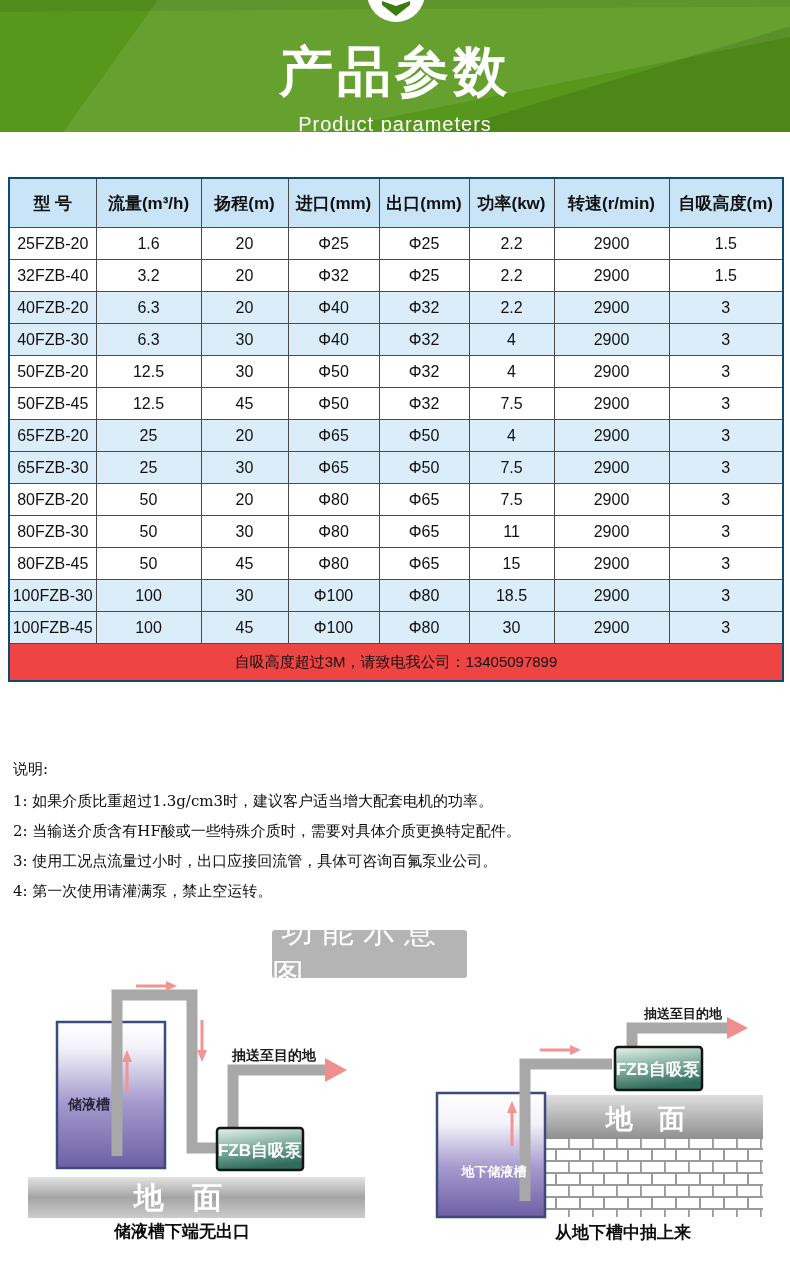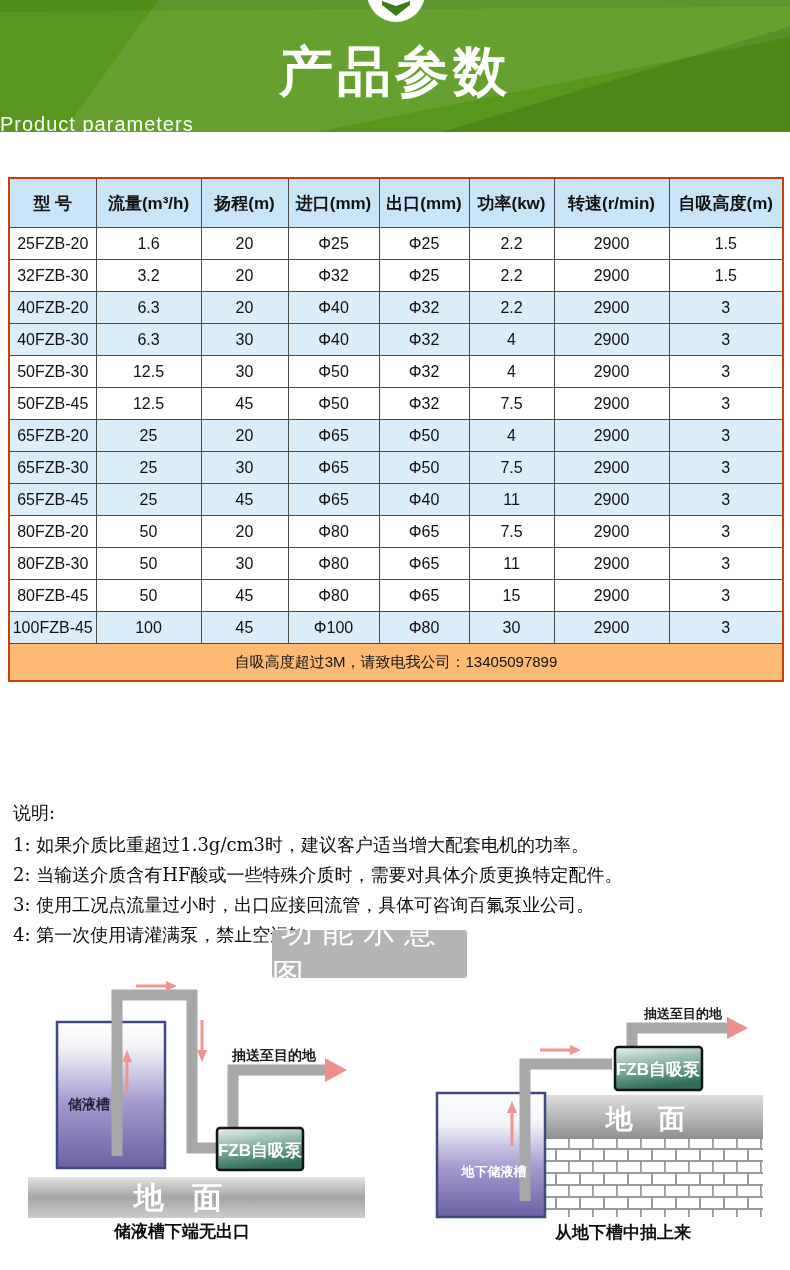--- a/index.html
+++ b/index.html
@@ -12,37 +12,37 @@
   .decor{position:absolute;left:0;top:0;width:100%;height:100%;}
   .decor-light{background:rgba(255,255,255,.09);
                clip-path:polygon(20% 0,100% 0,100% 28%,40% 100%,8% 100%);}
   .decor-dark{background:rgba(0,0,0,.11);clip-path:polygon(100% 20%,100% 100%,56% 100%);}
   .decor-top{background:rgba(0,0,0,.07);clip-path:polygon(0 0,100% 0,100% 5%,0 9%);}
   .notch{position:absolute;left:367px;top:-36px;width:58px;height:58px;border-radius:50%;
          background:#fff;}
   .chev{position:absolute;left:381px;top:1px;}
   .banner-title{position:absolute;left:0;right:0;top:42px;text-align:center;color:#fff;
                 font-size:54px;font-weight:bold;letter-spacing:4px;line-height:1.1;}
-  .banner-subtitle{position:absolute;left:0;right:0;top:113px;text-align:left;color:#fff;
+  .banner-subtitle{position:absolute;left:0;right:0;top:113px;text-align:center;color:#fff;
                    font-size:20px;letter-spacing:1px;}
 
   
   .spec-table{position:absolute;left:8px;top:177px;width:774px;table-layout:fixed;
-              border-collapse:collapse;background:#fff;border:2px solid #c2410c;}
+              border-collapse:collapse;background:#fff;border:2px solid #0c4a6e;}
   .spec-table th,.spec-table td{border:1px solid #4a4a4a;text-align:center;
               vertical-align:middle;white-space:nowrap;overflow:hidden;padding:0;}
   .spec-table th{height:48px;font-size:17px;font-weight:bold;
               background:var(--header-blue,#c9e4f6);}
   .spec-table td{height:31px;font-size:16px;}
   .spec-table tr.shaded td{background:var(--row-blue,#dcedfa);}
-  .spec-table .foot-cell{height:36px;font-size:15px;background:#fdba74;}
+  .spec-table .foot-cell{height:36px;font-size:15px;background:#ef4444;}
 
   
   .notes{position:absolute;left:13px;top:757px;width:760px;
-         font-family:"DejaVu Serif",serif;font-size:18px;color:#0c0c0c;margin-top:44px;}
+         font-family:"DejaVu Serif",serif;font-size:15px;color:#0c0c0c;}
   .notes-heading{line-height:24px;margin-bottom:5px;}
   .note-line{line-height:30px;white-space:nowrap;}
 
   
   .badge{position:absolute;left:272px;top:930px;width:195px;height:48px;border-radius:3px;
          background:var(--badge-gray,#b4b4b4);color:#fff;display:flex;align-items:center;
          justify-content:center;font-family:"DejaVu Serif",serif;font-size:32px;
          letter-spacing:9px;text-indent:9px;}
   .diag{position:absolute;}
   .diag text{font-family:"Liberation Sans",sans-serif;}
@@ -93,21 +93,21 @@
           <td>25FZB-20</td>
           <td>1.6</td>
           <td>20</td>
           <td>Φ25</td>
           <td>Φ25</td>
           <td>2.2</td>
           <td>2900</td>
           <td>1.5</td>
         </tr>
         <tr>
-          <td>32FZB-30</td>
+          <td>32FZB-40</td>
           <td>3.2</td>
           <td>20</td>
           <td>Φ32</td>
           <td>Φ25</td>
           <td>2.2</td>
           <td>2900</td>
           <td>1.5</td>
         </tr>
         <tr class="shaded">
           <td>40FZB-20</td>
@@ -123,21 +123,21 @@
           <td>40FZB-30</td>
           <td>6.3</td>
           <td>30</td>
           <td>Φ40</td>
           <td>Φ32</td>
           <td>4</td>
           <td>2900</td>
           <td>3</td>
         </tr>
         <tr>
-          <td>50FZB-30</td>
+          <td>50FZB-20</td>
           <td>12.5</td>
           <td>30</td>
           <td>Φ50</td>
           <td>Φ32</td>
           <td>4</td>
           <td>2900</td>
           <td>3</td>
         </tr>
         <tr>
           <td>50FZB-45</td>
@@ -162,30 +162,20 @@
         <tr class="shaded">
           <td>65FZB-30</td>
           <td>25</td>
           <td>30</td>
           <td>Φ65</td>
           <td>Φ50</td>
           <td>7.5</td>
           <td>2900</td>
           <td>3</td>
         </tr>
-        <tr class="shaded">
-          <td>65FZB-45</td>
-          <td>25</td>
-          <td>45</td>
-          <td>Φ65</td>
-          <td>Φ40</td>
-          <td>11</td>
-          <td>2900</td>
-          <td>3</td>
-        </tr>
         <tr>
           <td>80FZB-20</td>
           <td>50</td>
           <td>20</td>
           <td>Φ80</td>
           <td>Φ65</td>
           <td>7.5</td>
           <td>2900</td>
           <td>3</td>
         </tr>
@@ -199,20 +189,30 @@
           <td>2900</td>
           <td>3</td>
         </tr>
         <tr>
           <td>80FZB-45</td>
           <td>50</td>
           <td>45</td>
           <td>Φ80</td>
           <td>Φ65</td>
           <td>15</td>
+          <td>2900</td>
+          <td>3</td>
+        </tr>
+        <tr class="shaded">
+          <td>100FZB-30</td>
+          <td>100</td>
+          <td>30</td>
+          <td>Φ100</td>
+          <td>Φ80</td>
+          <td>18.5</td>
           <td>2900</td>
           <td>3</td>
         </tr>
         <tr class="shaded">
           <td>100FZB-45</td>
           <td>100</td>
           <td>45</td>
           <td>Φ100</td>
           <td>Φ80</td>
           <td>30</td>

